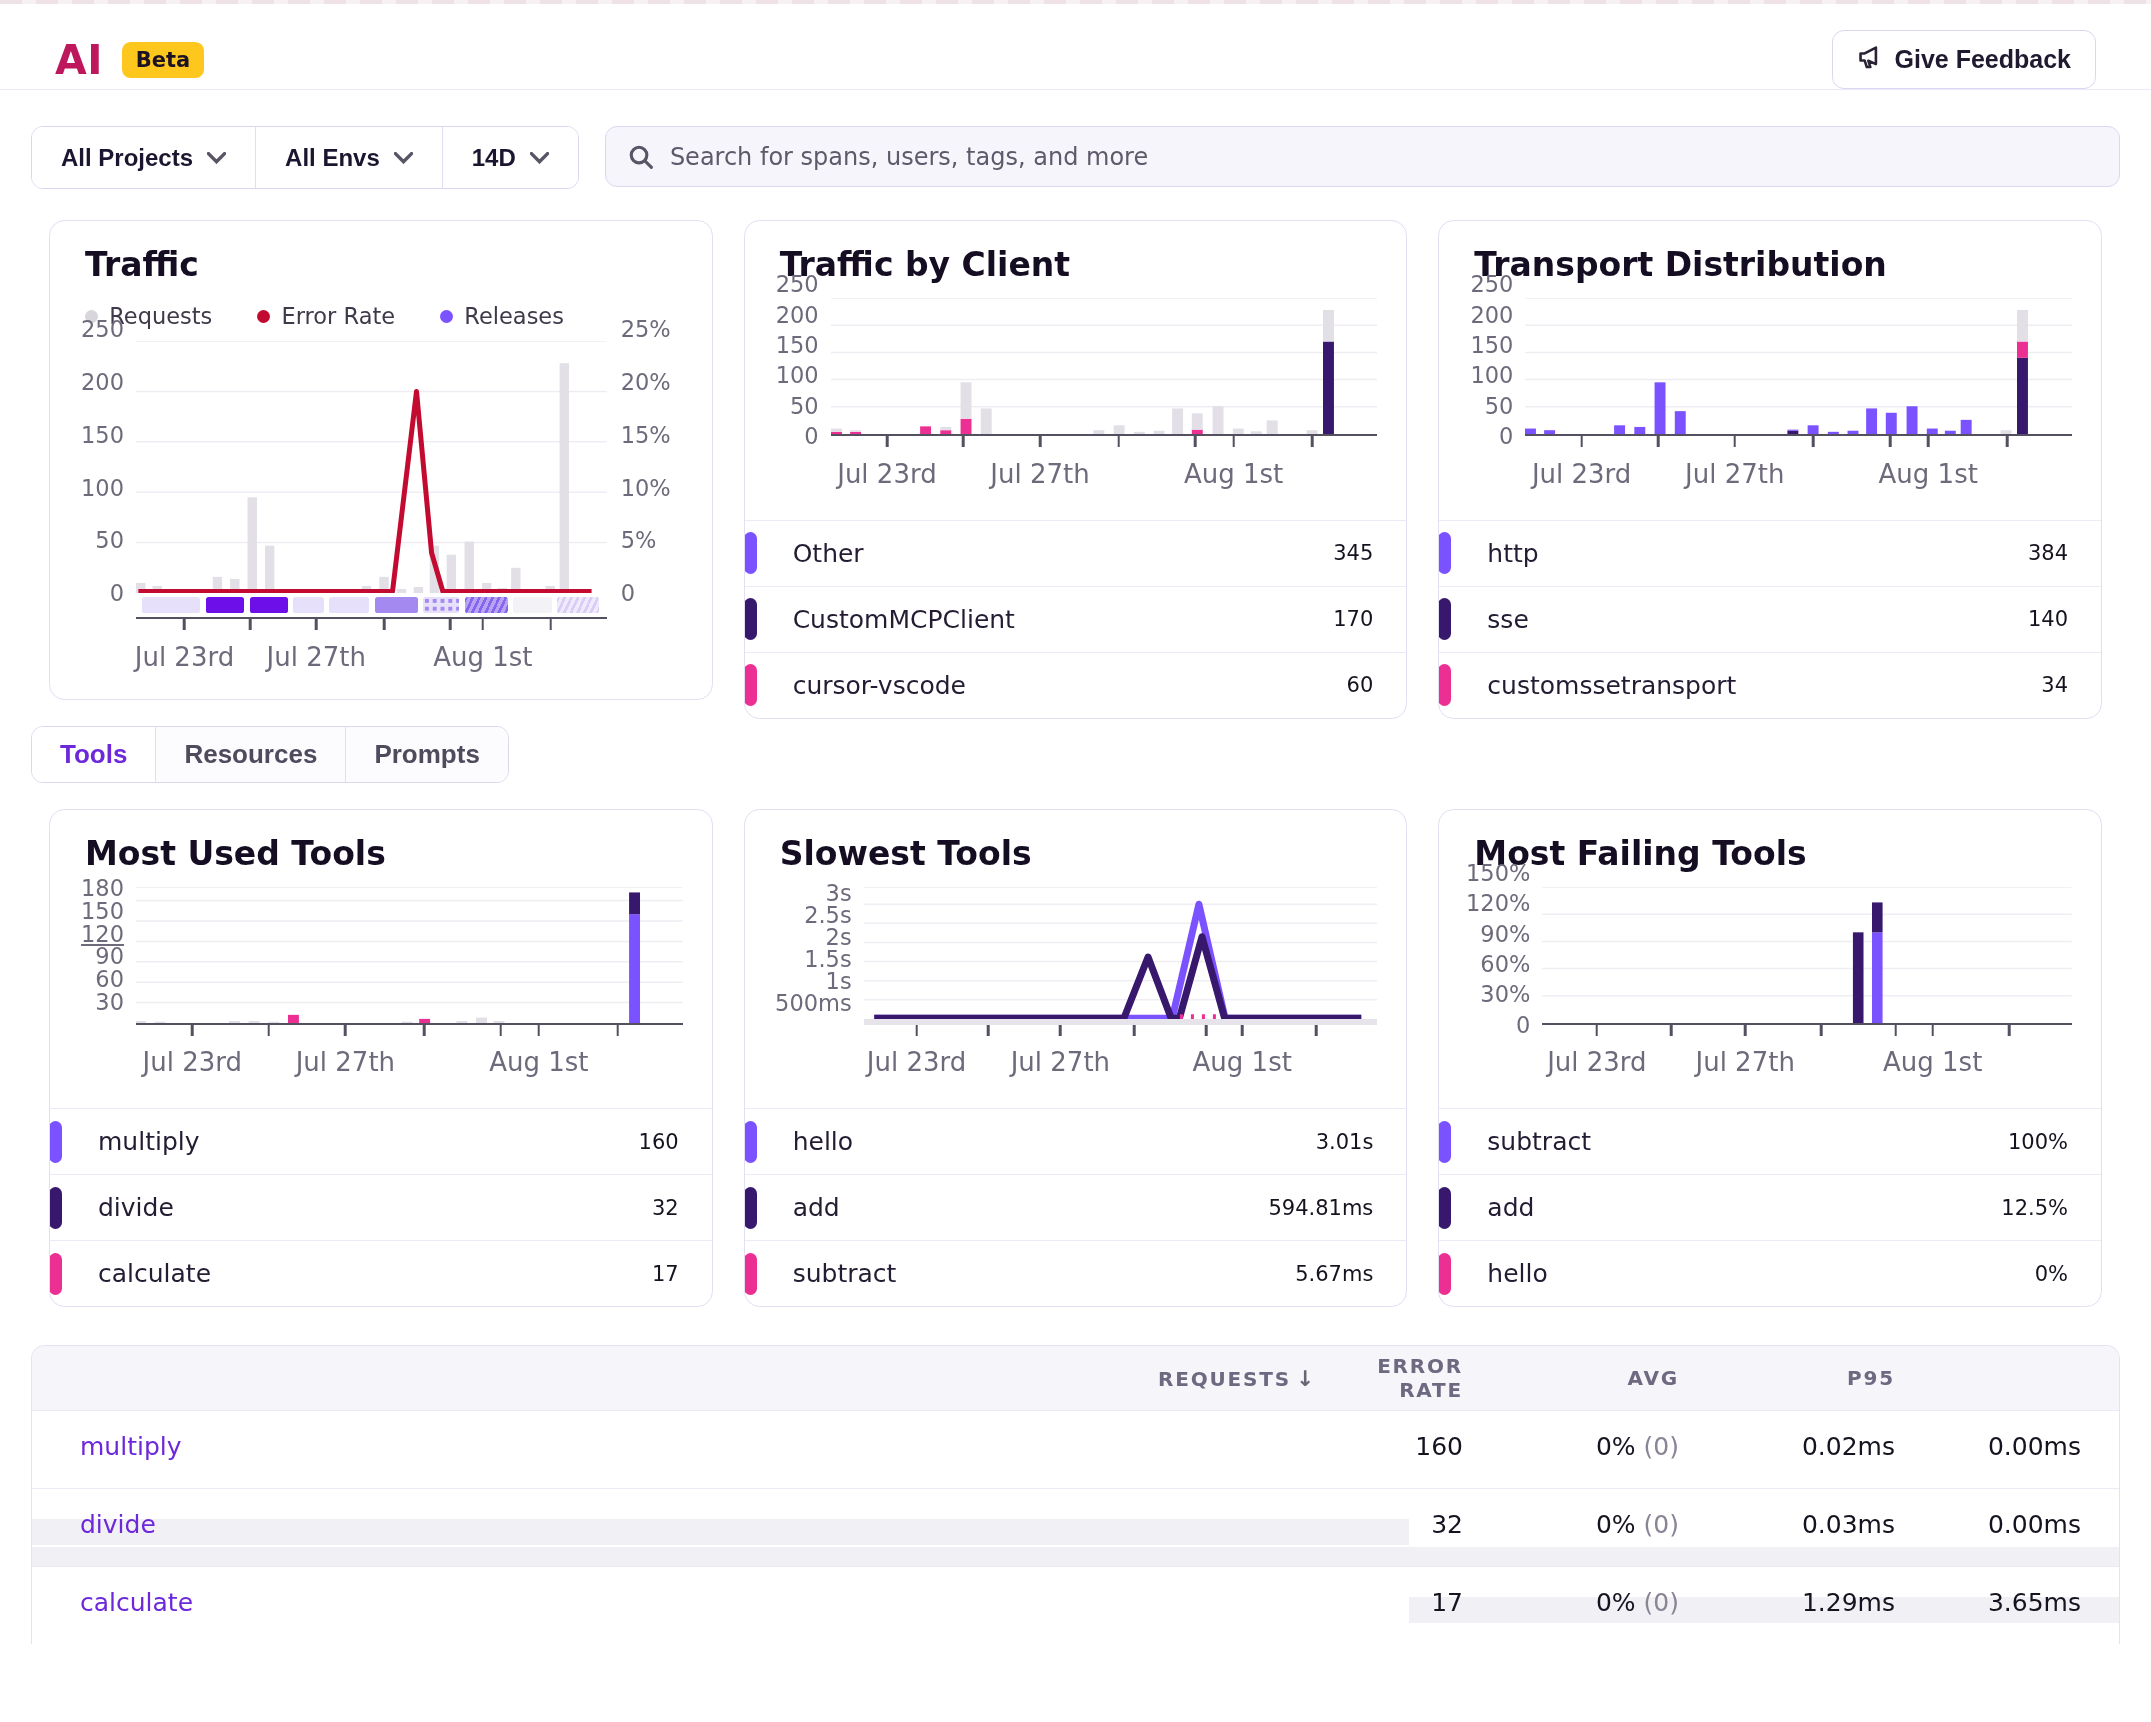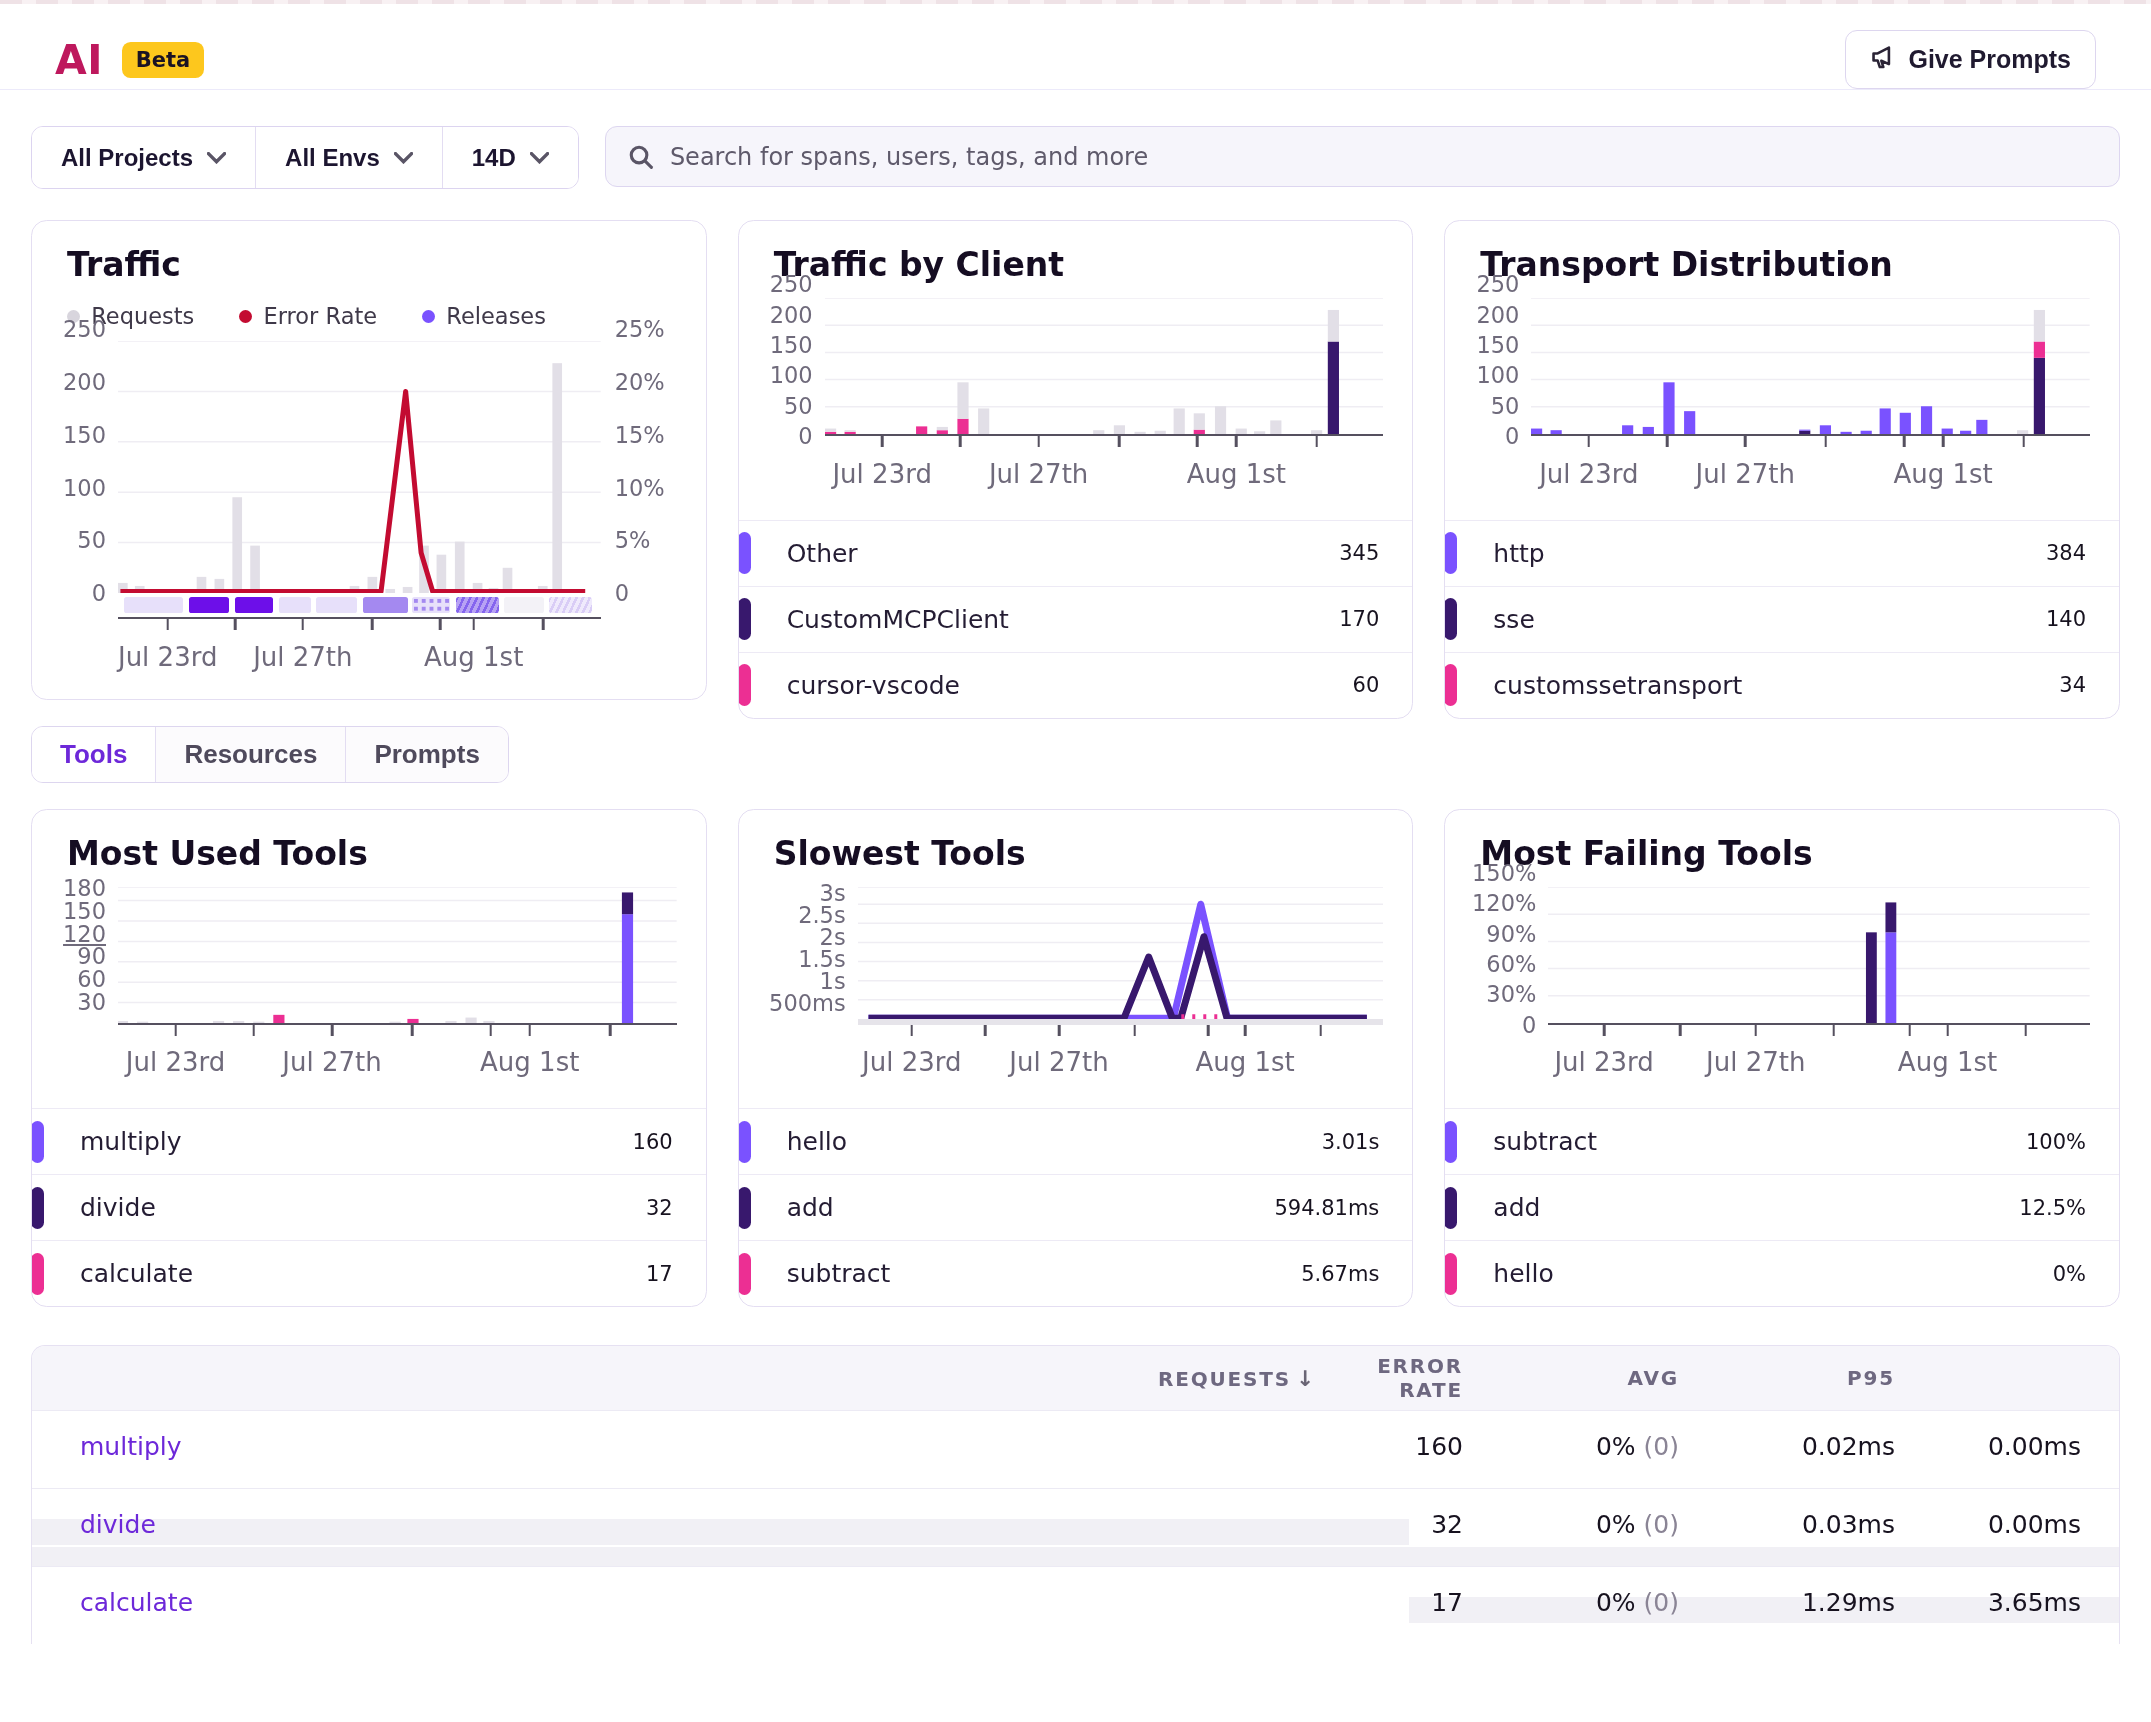--- a/index.html
+++ b/index.html
@@ -32,21 +32,21 @@
           font-size:24px; font-weight:700; color:#1c1530; cursor:pointer; background:#fff; border:none; }
   .seg-btn + .seg-btn { border-left:1.7px solid #e3ddf2; }
   .chev { width:19px; height:12px; }
   .search { flex:1; display:flex; align-items:center; gap:15.6px; height:61px; padding:0 22.5px;
           background:#f6f5fb; border:1.7px solid #ddd6f0; border-radius:12px; }
   .search input { flex:1; border:none; outline:none; background:transparent;
           font-size:24px; color:#2a2438; font-family:inherit; }
   .search input::placeholder { color:#5f5a6b; }
 
   
-  .cards { display:grid; grid-template-columns:repeat(3,1fr); gap:31px; margin:31px 31px 0; align-items:start; }
+  .cards { display:grid; grid-template-columns:repeat(3,1fr); gap:31px; margin:31px 49px 0; align-items:start; }
   .card { background:#fff; border:1.7px solid #e4def2; border-radius:15.6px; overflow:hidden; padding-top:24px; }
   .card-title { font-size:33px; font-weight:700; color:#150d22; padding:0 35px; }
   .dot-legend { display:flex; gap:45px; padding:19px 35px 0; }
   .dl-item { display:flex; align-items:center; gap:11.2px; font-size:22.5px; color:#3f3949; }
   .dot { width:13px; height:13px; border-radius:50%; display:inline-block; }
 
   .plot-row { display:flex; padding:0 29px; }
   .yl, .yr { position:relative; }
   .g66 { width:57px; } .g86 { width:74px; } .g104 { width:90px; } .gr88 { width:76px; }
   .ylab { position:absolute; right:12px; transform:translateY(-50%); font-size:22.5px; color:#6f6a7b; white-space:nowrap; }
@@ -113,21 +113,21 @@
     <div class="brand">
       <span class="brand-ai">AI</span>
       <span class="beta">Beta</span>
     </div>
     <button class="feedback-btn">
       <span>
         <svg width="26" height="26" viewBox="0 0 22 22">
             <path class="icon-stroke" d="M16 3L6.5 8H3v6h3.5l1.8 5.5h3L9.6 14.2 16 17V3z"></path>
           </svg>
       </span>
-      <span>Give Prompts</span>
+      <span>Give Feedback</span>
     </button>
   </div>
 </header>
 <div class="header-rule"></div>
 
 <div class="filters">
   <div class="segmented">
     <button class="seg-btn">
       <span>All Projects</span>
       <svg class="chev" viewBox="0 0 13 8">

